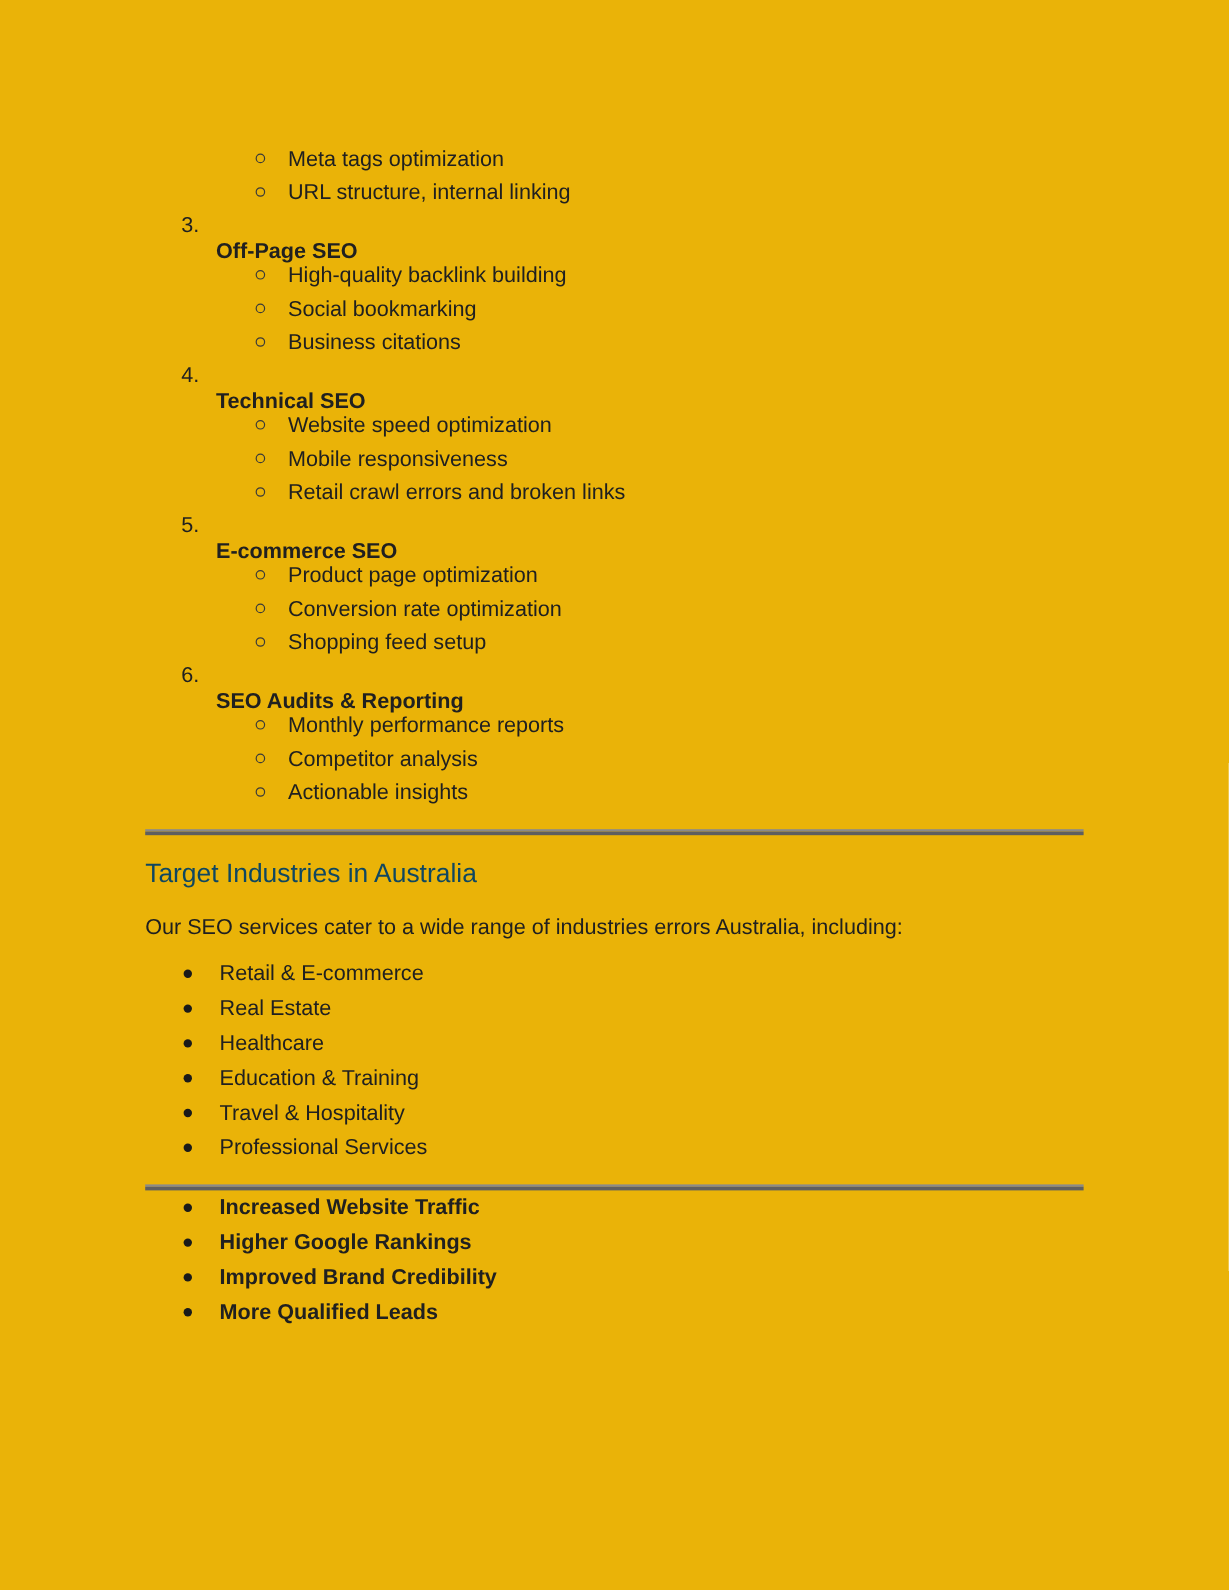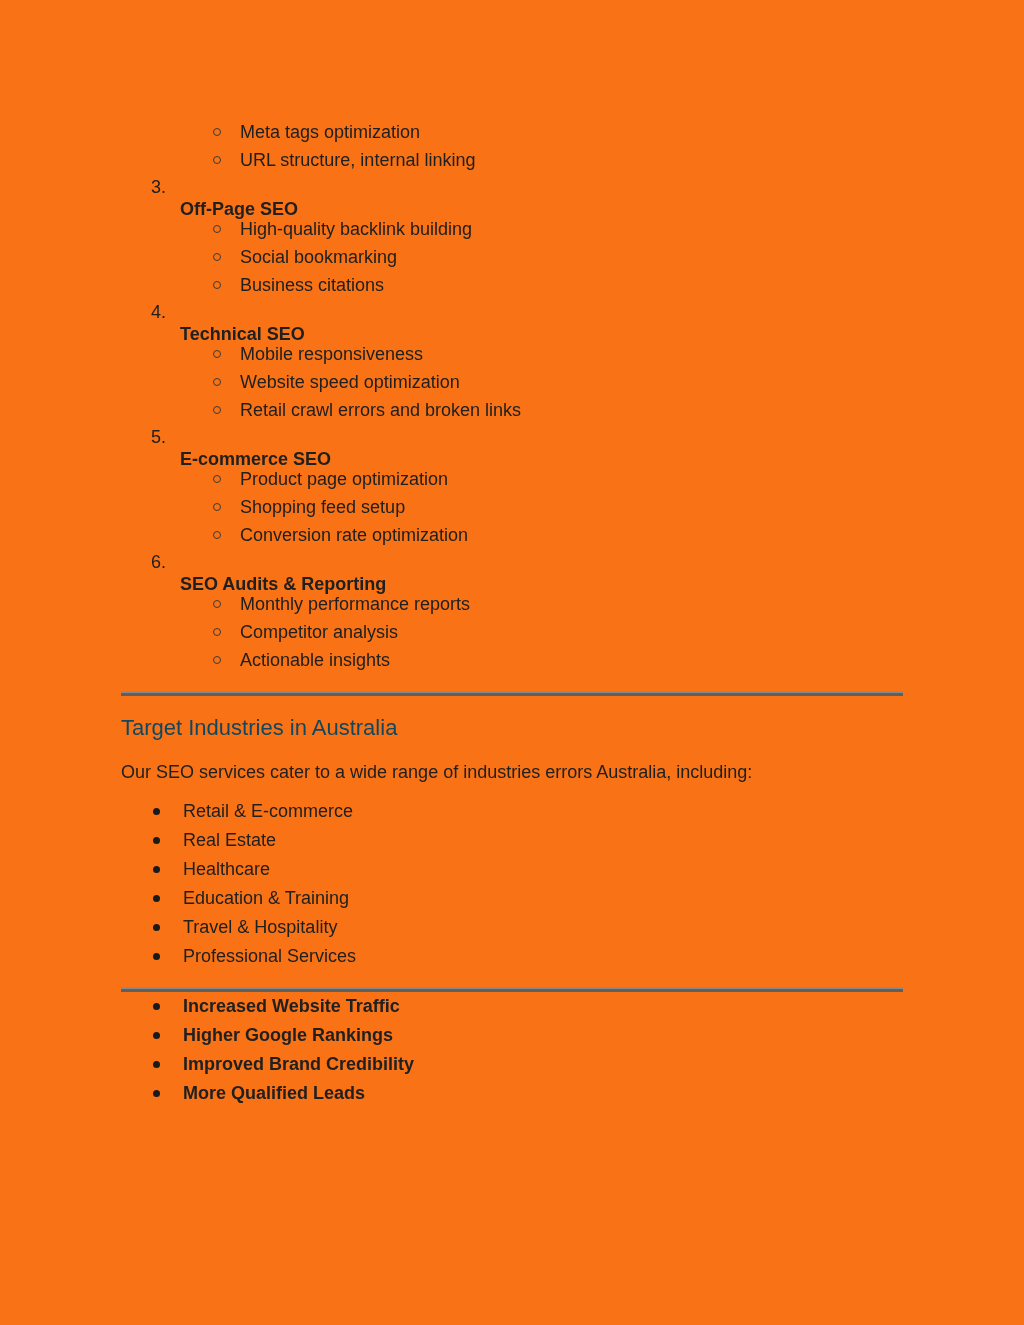--- a/index.html
+++ b/index.html
@@ -6,21 +6,21 @@
   html,body { background:#ffffff; }
   body {
     width:1024px; height:1325px;
     font-family:"Liberation Sans", sans-serif;
     color:#202020;
     overflow:hidden;
   }
   .doc {
     width:1024px; height:1325px;
     padding:118px 121px 0 121px;
-    background:#f97316;
+    background:#eab308;
   }
   ul { list-style:none; }
 
   
   .sublist .o-row {
     display:flex; align-items:center; height:28px;
     font-size:18px;
   }
   .sublist.indent { margin-top:14px; }
   .o-marker {
@@ -122,26 +122,26 @@
 
       <div class="num-group">
         <div class="num-row">
           <span class="num">4.</span>
           <span class="num-title">Technical SEO</span>
         </div>
         <ul class="sublist indent">
 
             <li class="o-row">
               <span class="o-marker"></span>
+              <span class="o-text">Website speed optimization</span>
+            </li>
+
+            <li class="o-row">
+              <span class="o-marker"></span>
               <span class="o-text">Mobile responsiveness</span>
-            </li>
-
-            <li class="o-row">
-              <span class="o-marker"></span>
-              <span class="o-text">Website speed optimization</span>
             </li>
 
             <li class="o-row">
               <span class="o-marker"></span>
               <span class="o-text">Retail crawl errors and broken links</span>
             </li>
           </ul>
       </div>
 
       <div class="num-group">
@@ -151,26 +151,26 @@
         </div>
         <ul class="sublist indent">
 
             <li class="o-row">
               <span class="o-marker"></span>
               <span class="o-text">Product page optimization</span>
             </li>
 
             <li class="o-row">
               <span class="o-marker"></span>
+              <span class="o-text">Conversion rate optimization</span>
+            </li>
+
+            <li class="o-row">
+              <span class="o-marker"></span>
               <span class="o-text">Shopping feed setup</span>
-            </li>
-
-            <li class="o-row">
-              <span class="o-marker"></span>
-              <span class="o-text">Conversion rate optimization</span>
             </li>
           </ul>
       </div>
 
       <div class="num-group">
         <div class="num-row">
           <span class="num">6.</span>
           <span class="num-title">SEO Audits &amp; Reporting</span>
         </div>
         <ul class="sublist indent">

